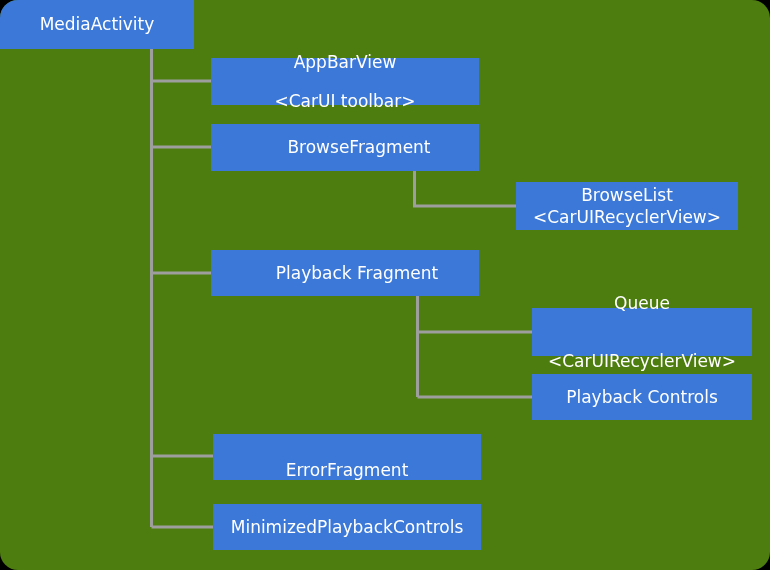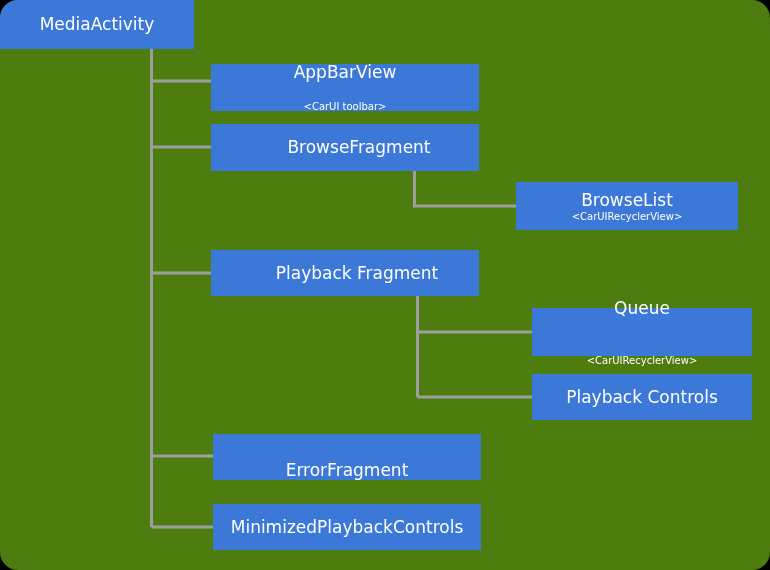--- a/index.html
+++ b/index.html
@@ -40,32 +40,32 @@
     line-height: 1.18;
     padding: 0 6px;
   }
   .node-title {
     font-size: 17px;
     font-weight: normal;
     color: #ffffff;
     white-space: nowrap;
   }
   .node-subtitle {
-    font-size: 10px;
+    font-size: 17px;
     font-weight: normal;
     color: #ffffff;
     white-space: nowrap;
     margin-top: 1px;
   }
   .node.has-sub .node-title {
     margin-bottom: 0px;
   }
   
   #node-mediaactivity        { left: 0px;   top: 0px;   width: 194px; height: 49px; }
-  #node-appbarview           { left: 211px; top: 64px;  width: 268px; height: 47px; gap: 18px; }
+  #node-appbarview           { left: 211px; top: 58px;  width: 268px; height: 47px; gap: 18px; }
   #node-browsefragment       { left: 211px; top: 124px; width: 268px; height: 47px; padding-left: 34px; }
   #node-browselist           { left: 516px; top: 182px; width: 222px; height: 48px; }
   #node-playbackfragment     { left: 211px; top: 250px; width: 268px; height: 46px; padding-left: 30px; }
   #node-queue                { left: 532px; top: 308px; width: 220px; height: 48px; gap: 36px; }
   #node-playbackcontrols     { left: 532px; top: 374px; width: 220px; height: 46px; justify-content: center; }
   #node-errorfragment        { left: 213px; top: 434px; width: 268px; height: 46px; justify-content: flex-end; }
   #node-minimizedplayback    { left: 213px; top: 504px; width: 268px; height: 46px; }
 </style>
 </head>
 <body>

